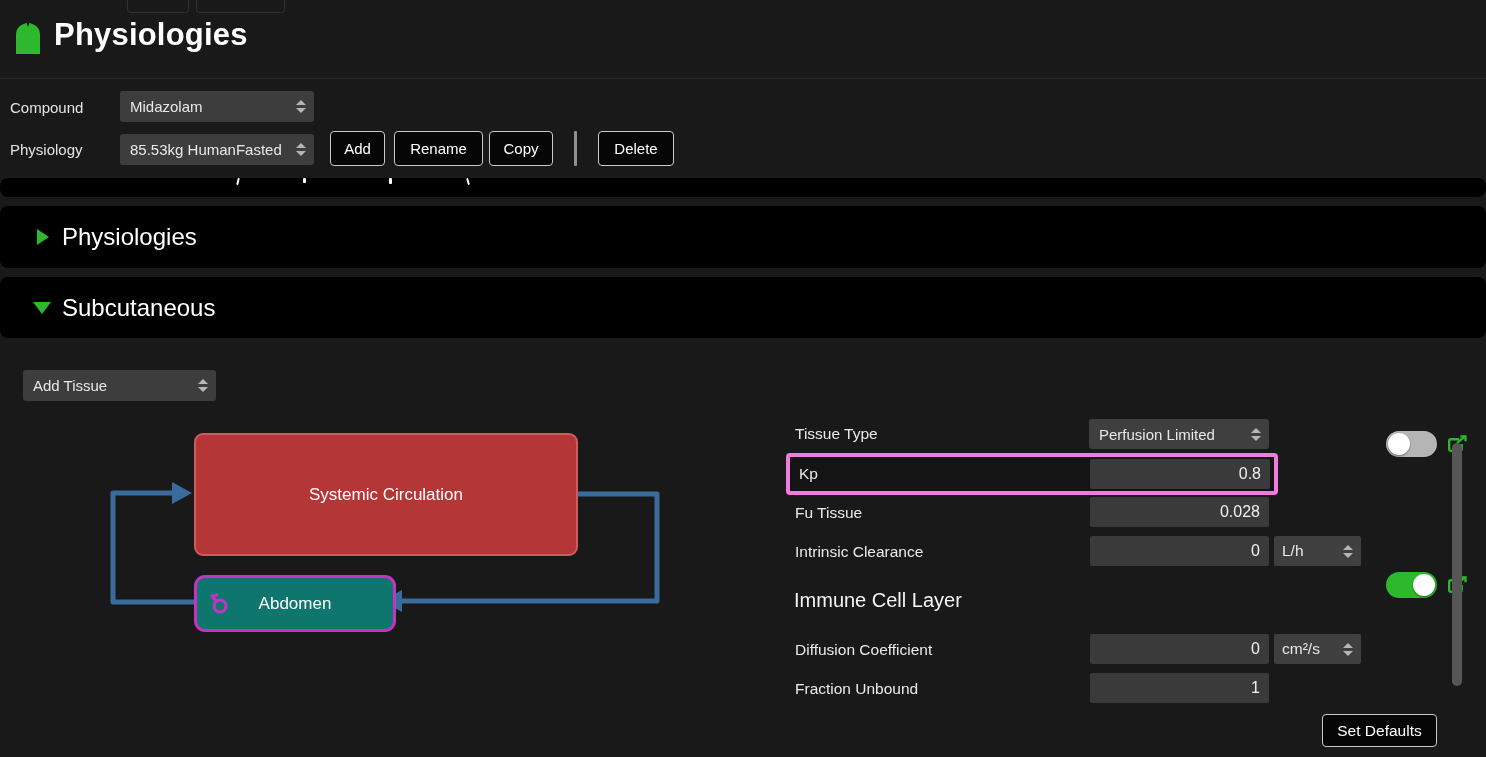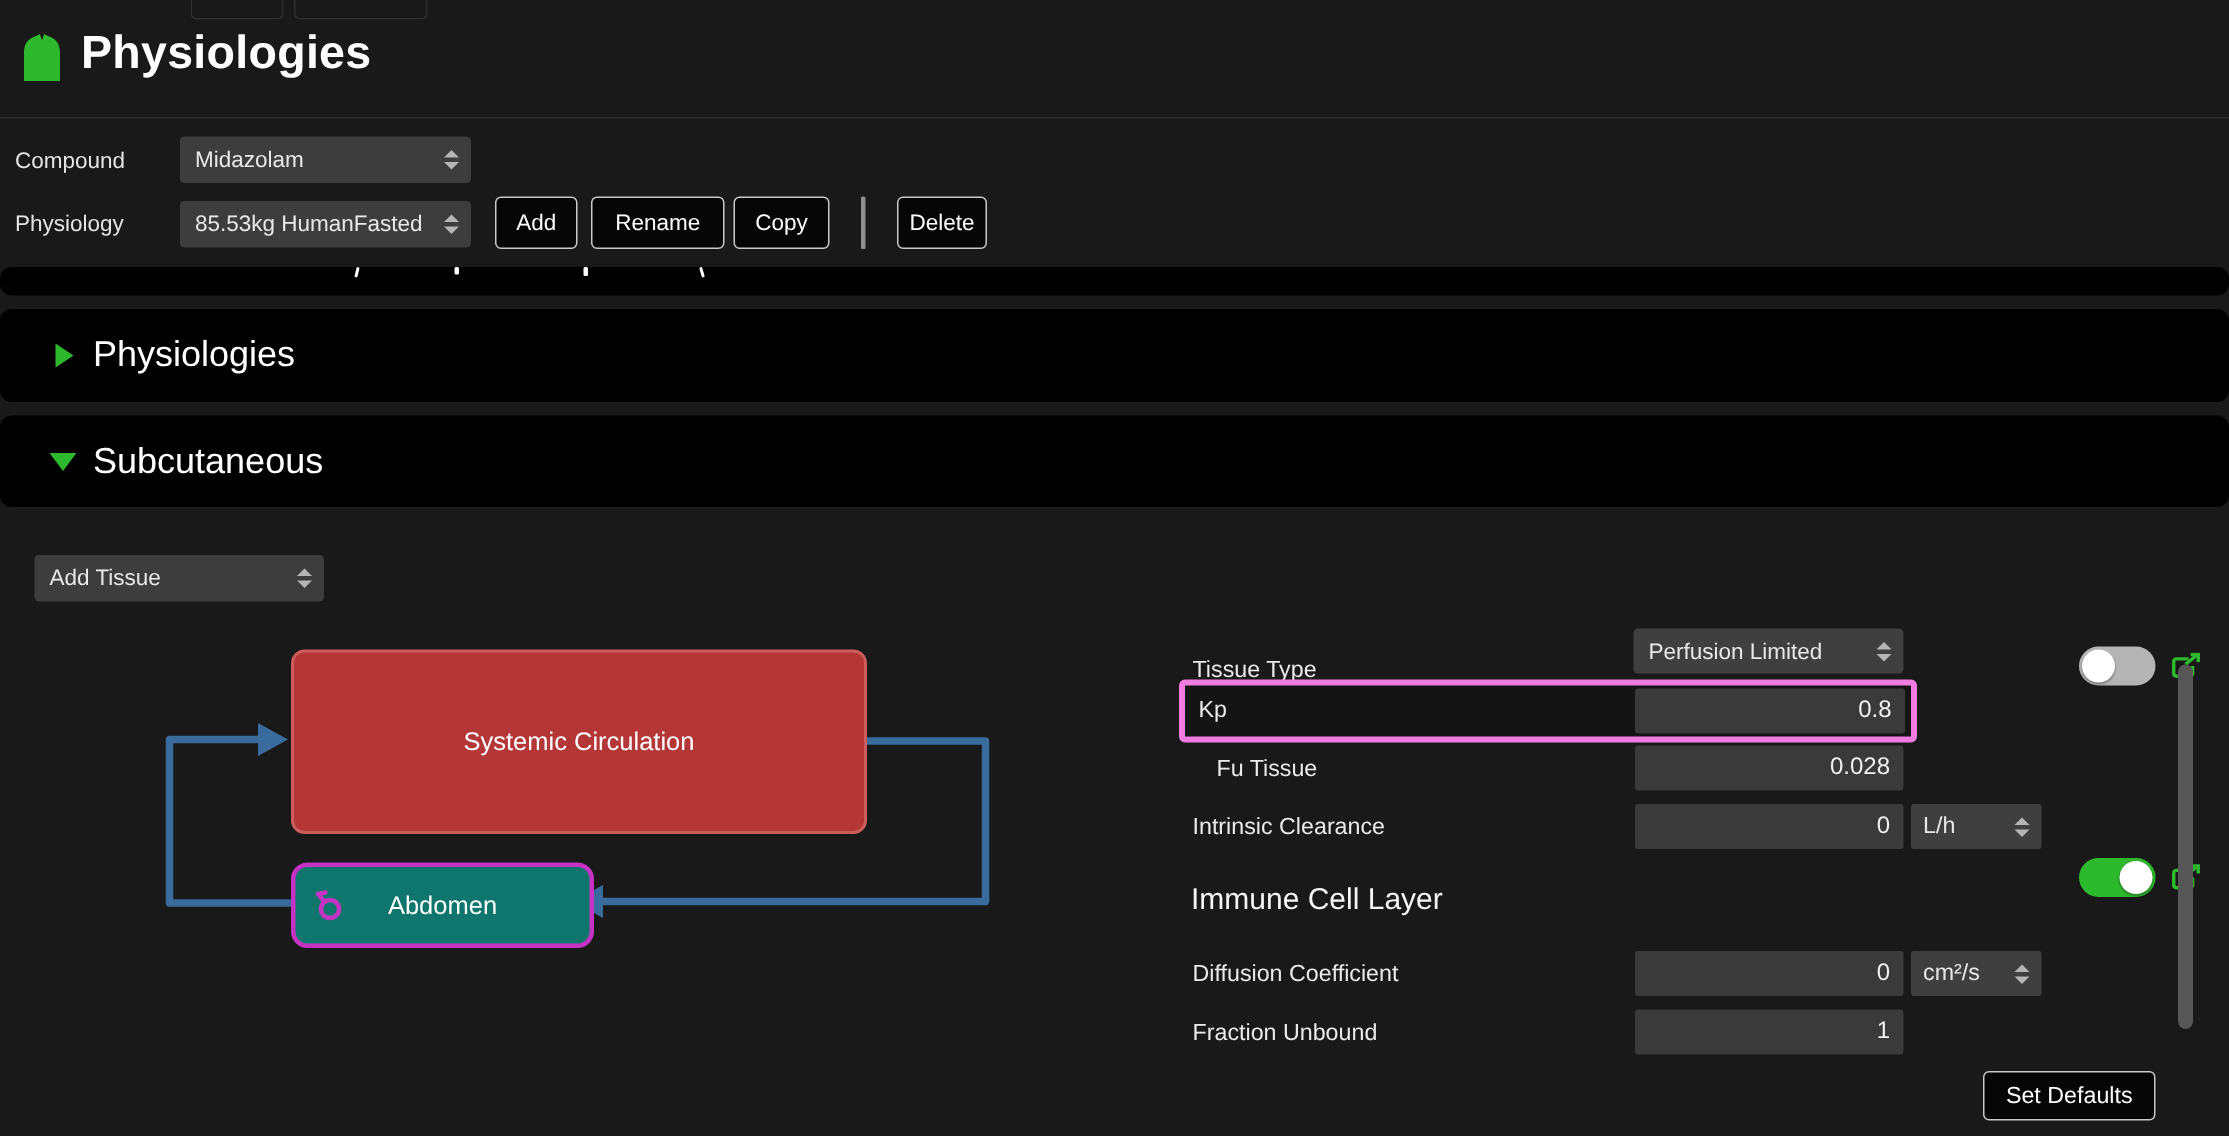--- a/index.html
+++ b/index.html
@@ -83,21 +83,21 @@
       <span>85.53kg HumanFasted</span>
       <span class="spinner">
           <i class="up"></i>
           <i class="dn"></i>
         </span>
     </div>
     <div class="btn" style="left:330px;top:51px;width:55px;">Add</div>
     <div class="btn" style="left:394px;top:51px;width:89px;">Rename</div>
     <div class="btn" style="left:489px;top:51px;width:64px;">Copy</div>
     <div class="vsep" style="top:51px;"></div>
-    <div class="btn" style="left:598px;top:51px;width:60px;">Delete</div>
+    <div class="btn" style="left:598px;top:51px;width:76px;">Delete</div>
   </div>
 
   <div class="partial-bar">
     <span class="frag" style="left:237px;width:2px;height:7px;transform:rotate(14deg);"></span>
     <span class="frag" style="left:303px;width:3px;height:5px;"></span>
     <span class="frag" style="left:389px;width:3px;height:6px;"></span>
     <span class="frag" style="left:467px;width:2px;height:7px;transform:rotate(-16deg);"></span>
   </div>
 
   <div class="section-bar" style="top:206px;height:62px;">
@@ -152,35 +152,35 @@
   <div class="diagram-node abdomen">
     <span class="site-icon">
       <svg width="24" height="24" viewBox="0 0 24 24">
         <circle cx="12" cy="14" r="6" fill="none" stroke="#c433c4" stroke-width="3"></circle>
         <path d="M8.5 9.5 L4 4 M4 4 L9 3" fill="none" stroke="#c433c4" stroke-width="3" stroke-linecap="round"></path>
       </svg>
     </span>
     <span>Abdomen</span>
   </div>
 
-  <div class="form-label" style="top:438px;">Tissue Type</div>
+  <div class="form-label" style="top:425px;">Tissue Type</div>
   <div class="dropdown" style="left:1089px;top:419px;width:180px;height:30px;background:#3f3f3f;">
     <span>Perfusion Limited</span>
     <span class="spinner">
         <i class="up"></i>
         <i class="dn"></i>
       </span>
   </div>
 
   <div class="kp-highlight">
     <div class="form-label">Kp</div>
     <input class="field" readonly="" value="0.8" style="">
   </div>
 
-  <div class="form-label" style="top:504px;margin-left:16px;">Fu Tissue</div>
+  <div class="form-label" style="top:504px;">Fu Tissue</div>
   <input class="field" style="left: 1090px; top: 497px; width: 179px;" readonly="" value="0.028">
 
   <div class="form-label" style="top:543px;">Intrinsic Clearance</div>
   <input class="field" style="left: 1090px; top: 536px; width: 179px;" readonly="" value="0">
   <div class="unit-dd" style="left:1274px;top:536px;">
     <span>L/h</span>
     <span class="spinner">
         <i class="up"></i>
         <i class="dn"></i>
       </span>

